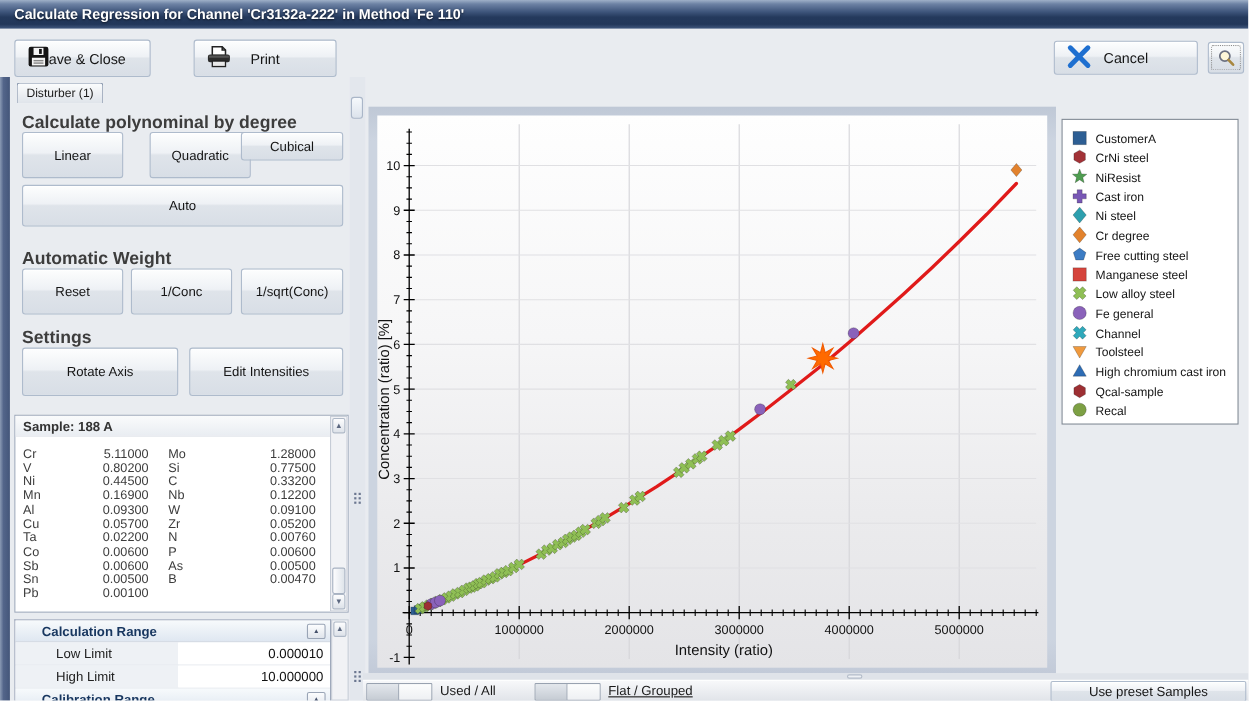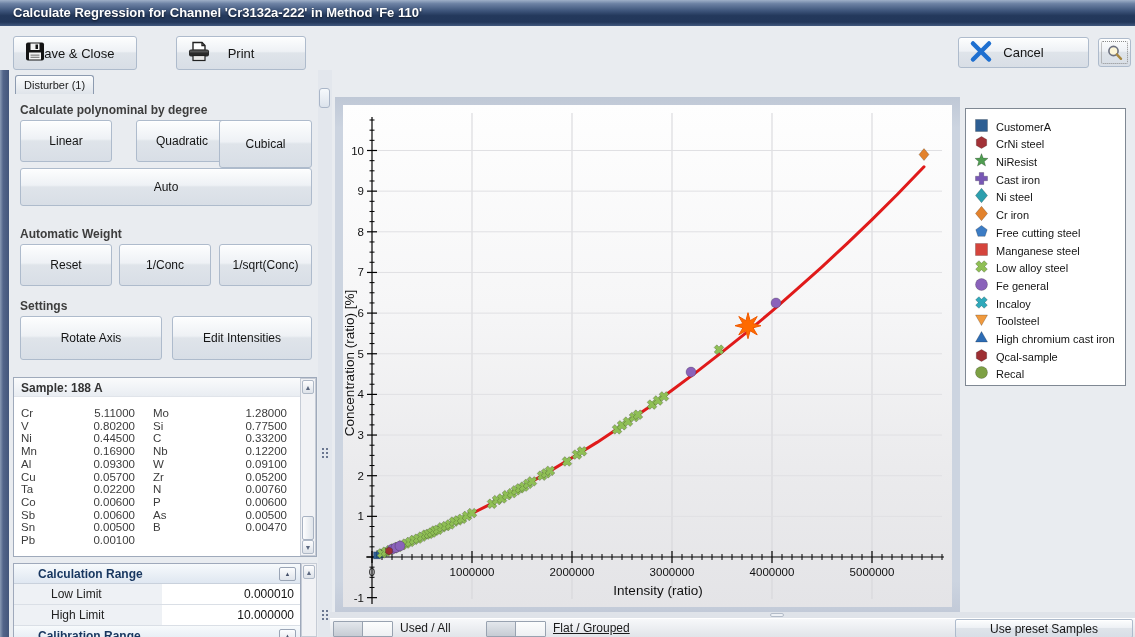--- a/index.html
+++ b/index.html
@@ -22,21 +22,21 @@
   .toolbtn .ic { position:absolute; left:10px; top:50%; transform:translateY(-50%); }
 
   
   .tab { position:absolute; left:15px; top:75px; height:19px; padding:0 8px; font-size:11px; color:#1c1c1c;
     background:linear-gradient(180deg,#fbfcfd,#dfe4ea); border:1px solid #8d9bb0; border-bottom:none;
     border-radius:3px 3px 0 0; line-height:18px; }
 
   .edgebar { position:absolute; left:0; top:70px; width:9px; height:567px;
     background:linear-gradient(90deg,#8a9ab4 0%,#53658a 35%,#44567a 100%); }
 
-  .sec-title { position:absolute; font-size:12px; font-weight:bold; color:#3d3d3d; }
+  .sec-title { position:absolute; font-size:16px; font-weight:bold; color:#3d3d3d; }
   .pbtn { position:absolute; font-size:12px; }
 
   
   .sample { position:absolute; left:13px; top:377px; width:304px; height:180px; background:#fff;
     border:1px solid #9fAabb; overflow:hidden; }
   .sample-h { height:19px; background:linear-gradient(180deg,#fafbfc,#e9edf2); border-bottom:1px solid #e0e4ea;
     font-size:12px; font-weight:bold; color:#333; padding:3px 0 0 7px; }
   .sample-rows { position:absolute; left:0; top:27px; right:17px; bottom:0; }
   .srow { display:grid; grid-template-columns:38px 76px 18px 42px 92px; padding-left:7px;
     font-size:11.5px; font-weight:normal; color:#3c3c3c; line-height:12.7px; }
@@ -153,21 +153,21 @@
     </span>
   </div>
 
   <div class="tab">Disturber (1)</div>
 
   <div class="edgebar"></div>
 
   <div class="sec-title" style="left:20px; top:103px;">Calculate polynominal by degree</div>
   <div class="btn pbtn" style="left:20px; top:120px; width:92px; height:42px;">Linear</div>
   <div class="btn pbtn" style="left:119px; top:120px; width:92px; height:42px;margin-left:17px;">Quadratic</div>
-  <div class="btn pbtn" style="left:219px; top:120px; width:93px; height:48px;">Cubical</div>
+  <div class="btn pbtn" style="left:219px; top:120px; width:93px; height:26px;">Cubical</div>
   <div class="btn pbtn" style="left:20px; top:168px; width:292px; height:38px;">Auto</div>
 
   <div class="sec-title" style="left:20px; top:227px;">Automatic Weight</div>
   <div class="btn pbtn" style="left:20px; top:244px; width:92px; height:42px;">Reset</div>
   <div class="btn pbtn" style="left:119px; top:244px; width:92px; height:42px;">1/Conc</div>
   <div class="btn pbtn" style="left:219px; top:244px; width:93px; height:42px;">1/sqrt(Conc)</div>
 
   <div class="sec-title" style="left:20px; top:299px;">Settings</div>
   <div class="btn pbtn" style="left:172px; top:316px; width:140px; height:44px;">Edit Intensities</div>
   <div class="btn pbtn" style="left:20px; top:316px; width:142px; height:44px;">Rotate Axis</div>
@@ -534,21 +534,21 @@
         <div class="lgrow">
           <svg width="15" height="15" viewBox="0 0 15 15">
             <polygon points="7.50,0.30 13.50,7.50 7.50,14.70 1.50,7.50" fill="#2d9fae" stroke="rgba(0,0,0,0.25)" stroke-width="0.8"></polygon>
           </svg>
           <span>Ni steel</span>
         </div>
         <div class="lgrow">
           <svg width="15" height="15" viewBox="0 0 15 15">
             <polygon points="7.50,0.30 13.50,7.50 7.50,14.70 1.50,7.50" fill="#e2822d" stroke="rgba(0,0,0,0.25)" stroke-width="0.8"></polygon>
           </svg>
-          <span>Cr iron</span>
+          <span>Cr degree</span>
         </div>
         <div class="lgrow">
           <svg width="15" height="15" viewBox="0 0 15 15">
             <polygon points="7.50,1.50 13.21,5.65 11.03,12.35 3.97,12.35 1.79,5.65" fill="#3c7cc4" stroke="rgba(0,0,0,0.25)" stroke-width="0.8"></polygon>
           </svg>
           <span>Free cutting steel</span>
         </div>
         <div class="lgrow">
           <svg width="15" height="15" viewBox="0 0 15 15">
             <rect x="1.5" y="1.5" width="12" height="12" fill="#d5443c" stroke="rgba(0,0,0,0.25)" stroke-width="0.8"></rect>
@@ -564,21 +564,21 @@
         <div class="lgrow">
           <svg width="15" height="15" viewBox="0 0 15 15">
             <circle cx="7.5" cy="7.5" r="6" fill="#8a62ba" stroke="rgba(0,0,0,0.25)" stroke-width="0.8"></circle>
           </svg>
           <span>Fe general</span>
         </div>
         <div class="lgrow">
           <svg width="15" height="15" viewBox="0 0 15 15">
             <polygon points="5.22,1.50 9.78,1.50 9.78,5.22 13.50,5.22 13.50,9.78 9.78,9.78 9.78,13.50 5.22,13.50 5.22,9.78 1.50,9.78 1.50,5.22 5.22,5.22" fill="#2fa9bb" stroke="rgba(0,0,0,0.25)" stroke-width="0.8" transform="rotate(45 7.5 7.5)"></polygon>
           </svg>
-          <span>Incaloy</span>
+          <span>Channel</span>
         </div>
         <div class="lgrow">
           <svg width="15" height="15" viewBox="0 0 15 15">
             <polygon points="7.50,13.50 13.50,3.00 1.50,3.00" fill="#f09a3e" stroke="rgba(0,0,0,0.25)" stroke-width="0.8"></polygon>
           </svg>
           <span>Toolsteel</span>
         </div>
         <div class="lgrow">
           <svg width="15" height="15" viewBox="0 0 15 15">
             <polygon points="7.50,1.50 13.50,12.00 1.50,12.00" fill="#2d6cb4" stroke="rgba(0,0,0,0.25)" stroke-width="0.8"></polygon>

